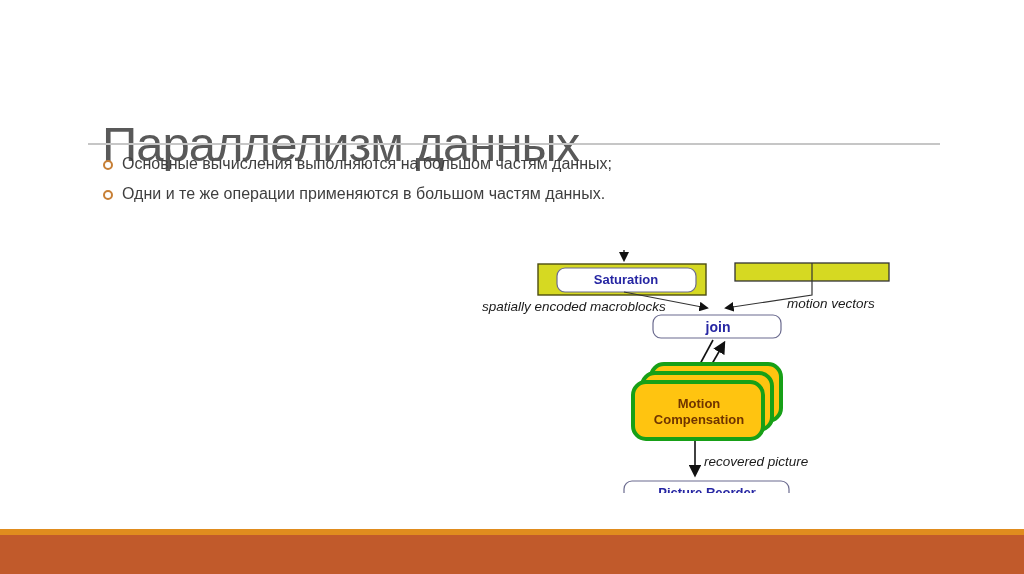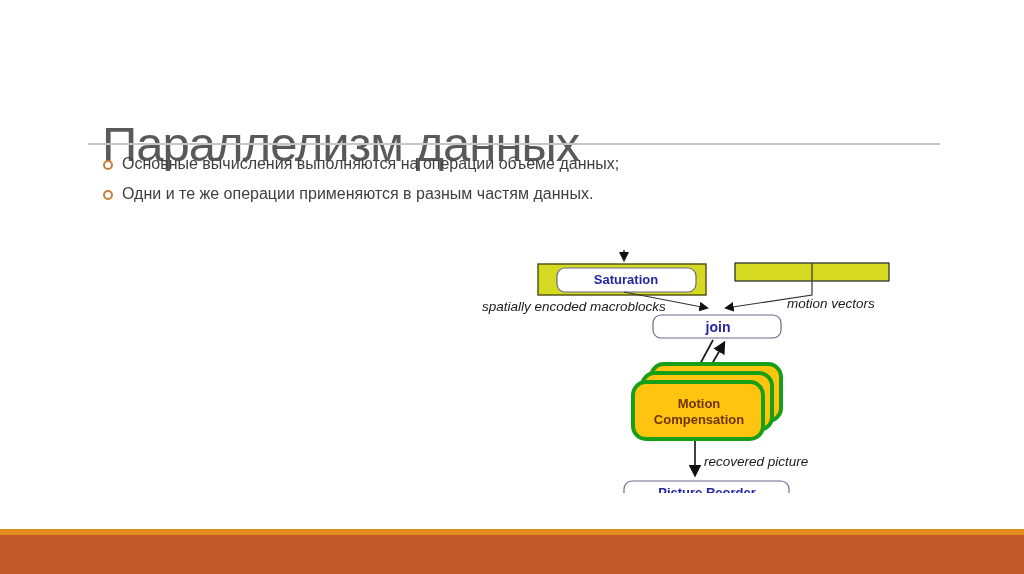--- a/index.html
+++ b/index.html
@@ -40,25 +40,25 @@
 </style>
 </head>
 <body>
 
 <h1 class="slide-title">Параллелизм данных</h1>
 <div class="title-rule"></div>
 
 <div class="bullets">
   <div class="bullet-row">
     <span class="bullet-marker"></span>
-    <span class="bullet-text">Основные вычисления выполняются на операции объеме данных;</span>
+    <span class="bullet-text">Основные вычисления выполняются на большом частям данных;</span>
   </div>
   <div class="bullet-row">
     <span class="bullet-marker"></span>
-    <span class="bullet-text">Одни и те же операции применяются в разным частям данных.</span>
+    <span class="bullet-text">Одни и те же операции применяются в большом частям данных.</span>
   </div>
 </div>
 
 <div class="diagram">
   <svg width="432" height="243" viewBox="449 250 432 243">
     <defs>
       <marker id="ah" viewBox="0 0 10 10" refX="8" refY="5" markerWidth="8" markerHeight="8" orient="auto-start-reverse">
         <path d="M0,0 L10,5 L0,10 z" fill="#111"></path>
       </marker>
     </defs>

